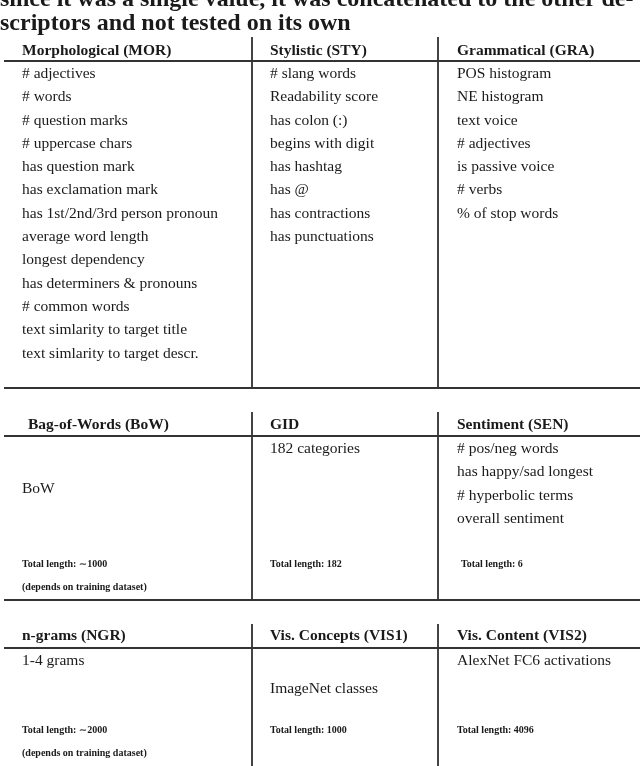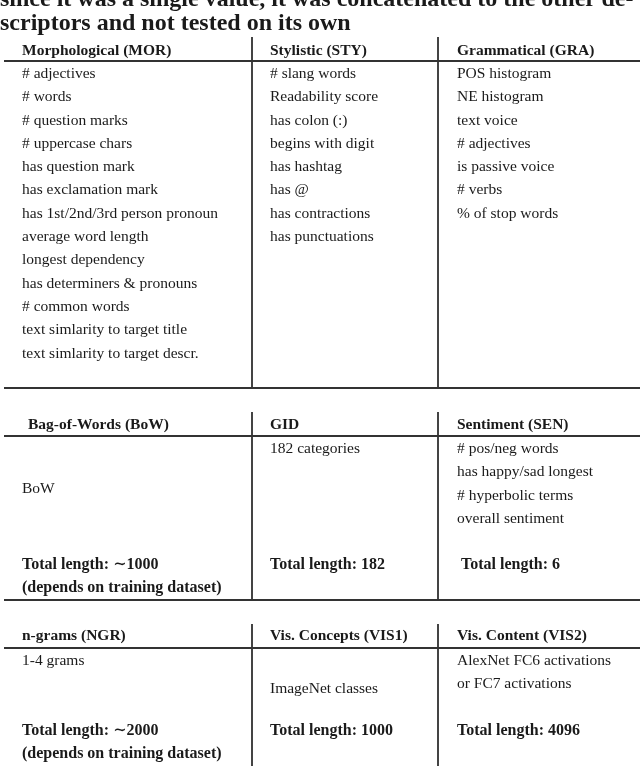--- a/index.html
+++ b/index.html
@@ -5,21 +5,21 @@
   html, body { margin:0; padding:0; background:#ffffff; }
   body { width:640px; height:766px; overflow:hidden; position:relative;
          font-family:"Liberation Serif", "DejaVu Serif", serif; color:#1a1a1a; }
   .intro { position:absolute; left:0; top:-14px; width:700px; font-weight:bold;
            font-size:24px; line-height:24px; white-space:nowrap; }
   .intro div { height:24px; }
   .hcell { position:absolute; top:0; font-weight:bold; font-size:15.5px; line-height:30px; white-space:nowrap; }
   .rule { position:absolute; left:4px; width:640px; height:2px; background:#333; }
   .vline { position:absolute; width:2px; background:#444; }
   .col { position:absolute; font-size:15.5px; line-height:23.3px; white-space:nowrap; }
-  .total { position:absolute; font-size:16px; line-height:23.3px; font-weight:bold; white-space:nowrap; }
+  .total { position:absolute; font-size:10px; line-height:23.3px; font-weight:bold; white-space:nowrap; }
 </style>
 </head>
 <body>
 
 <div class="intro">
   <div>since it was a single value, it was concatenated to the other de-</div>
   <div>scriptors and not tested on its own</div>
 </div>
 
 <div>
@@ -117,21 +117,20 @@
   <div class="rule" style="top:647px;"></div>
 
   <div class="col" style="left:22px; top:648px;">
     <div>1-4 grams</div>
   </div>
   <div class="col" style="left:270px; top:676px;">
     <div>ImageNet classes</div>
   </div>
   <div class="col" style="left:457px; top:648px;">
     <div>AlexNet FC6 activations</div>
-    <div>or FC7 activations</div>
   </div>
 
   <div class="total" style="left:22px; top:718px;">
     <div>Total length: ∼2000</div>
     <div>(depends on training dataset)</div>
   </div>
   <div class="total" style="left:270px; top:718px;">
     <div>Total length: 1000</div>
   </div>
   <div class="total" style="left:457px; top:718px;">

